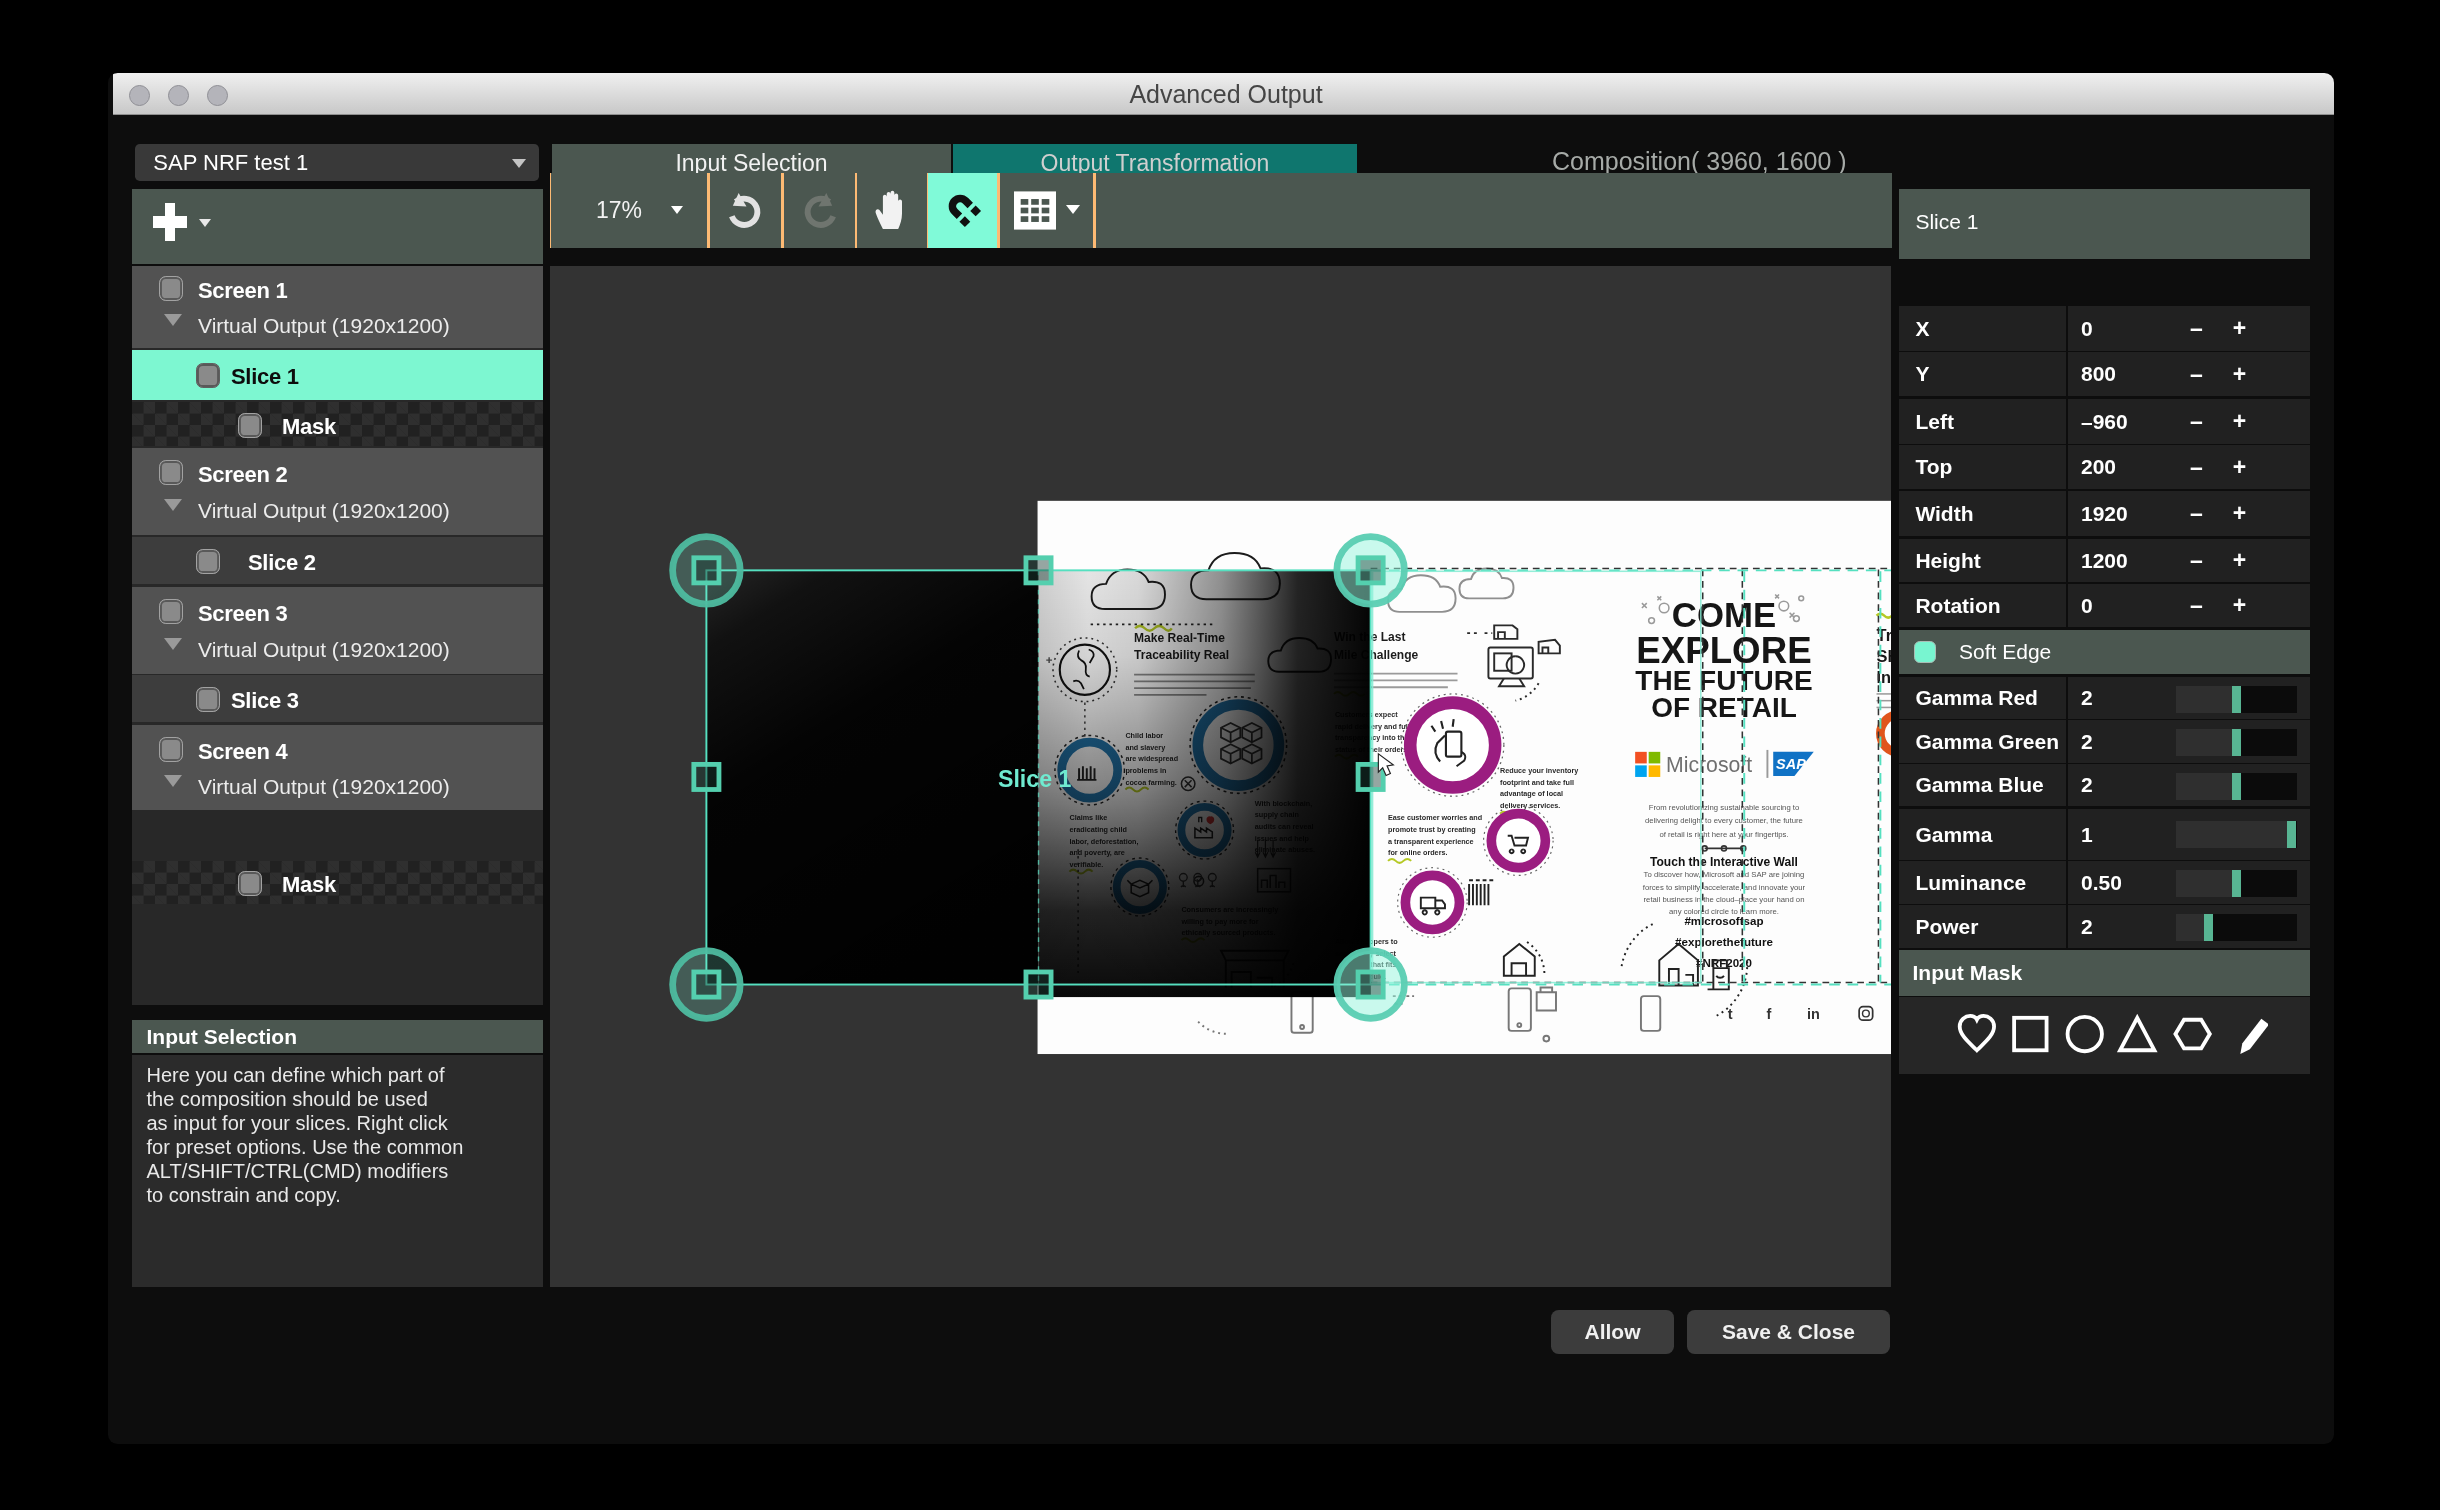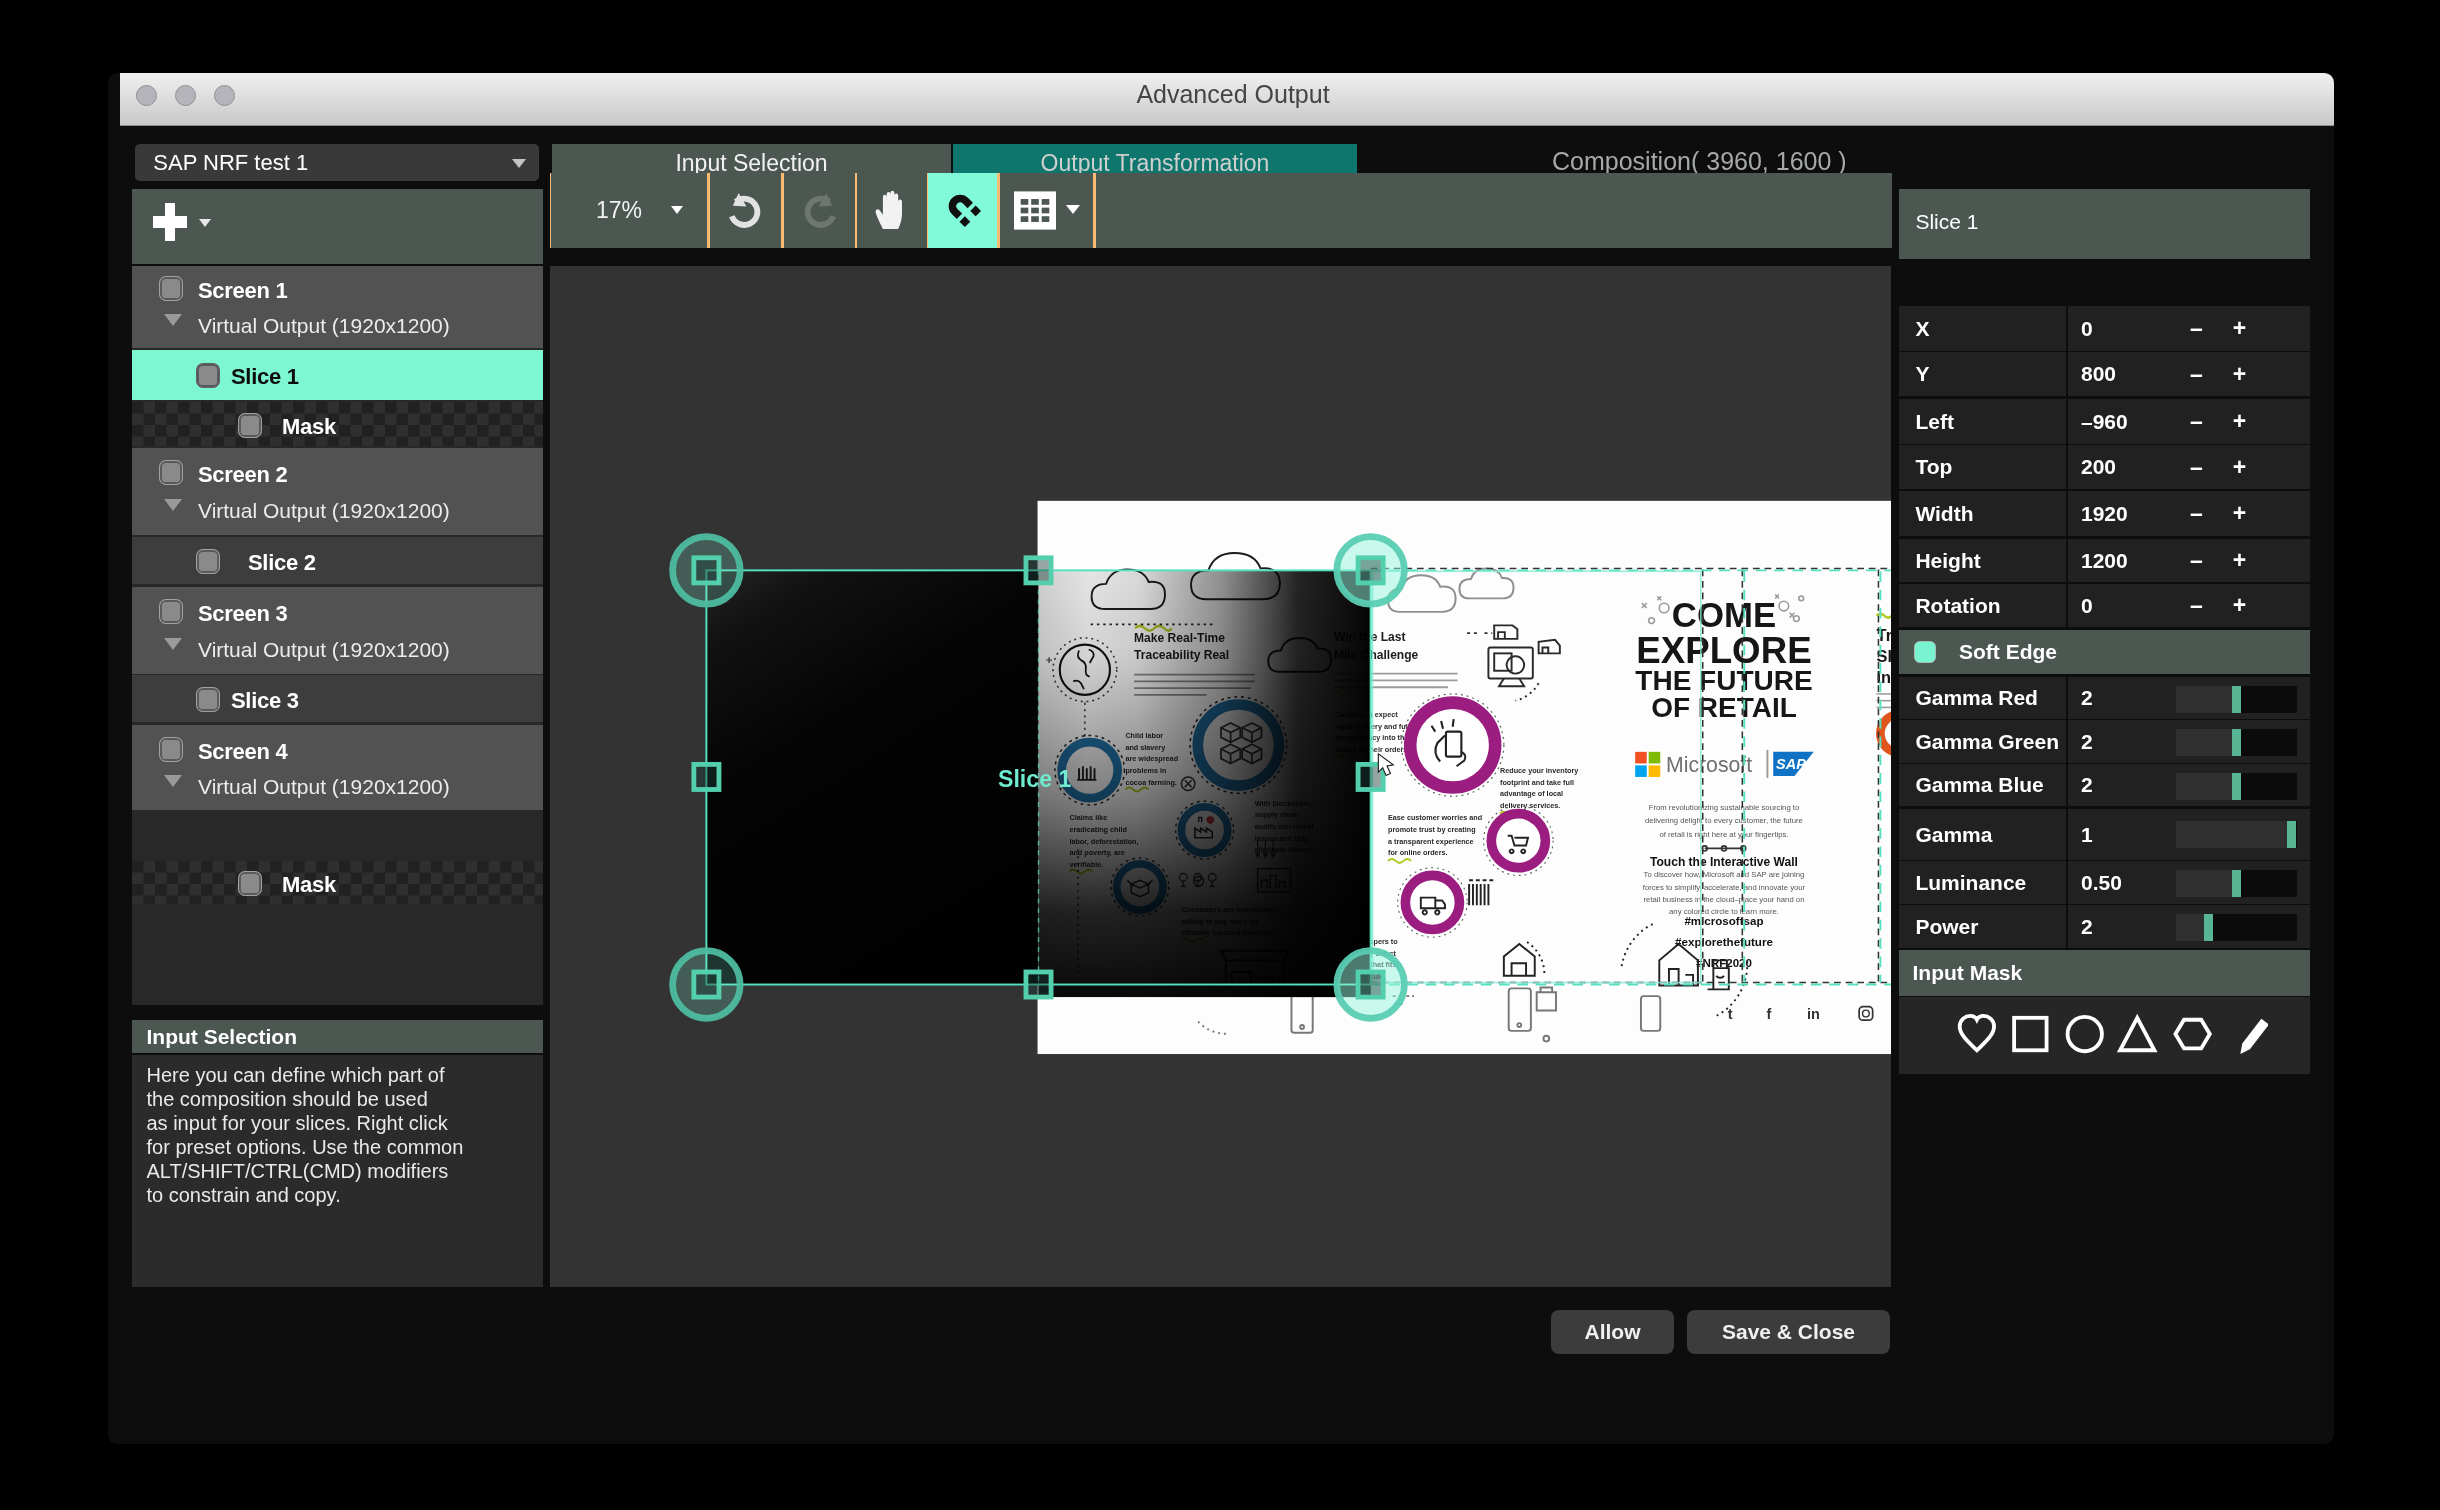--- a/index.html
+++ b/index.html
@@ -1,19 +1,19 @@
 <!DOCTYPE html>
 <html><head><meta charset="utf-8">
 <style>
 *{margin:0;padding:0;box-sizing:border-box}
 html,body{width:2441px;height:1510px;background:#000;overflow:hidden}
 body{font-family:"Liberation Sans",sans-serif;position:relative}
 .abs{position:absolute}
 #win{position:absolute;left:108px;top:73px;width:2226px;height:1371px;background:#0d0d0d;border-radius:9.7px;overflow:hidden}
-#titlebar{position:absolute;left:12px;top:0;width:100%;height:53px;background:linear-gradient(#f0f0f0,#c8c8c8);border-bottom:1px solid #8e8e8e}
+#titlebar{position:absolute;left:5px;top:0;width:100%;height:42px;background:linear-gradient(#f0f0f0,#c8c8c8);border-bottom:1px solid #8e8e8e}
 .tl{position:absolute;top:11.6px;width:21px;height:21px;border-radius:50%;background:#b4b4ba;border:1px solid #8f8f95}
 #title{position:absolute;top:0;left:0;width:100%;height:42px;text-align:center;line-height:42px;font-size:25px;color:#454545}
 .darr{width:0;height:0;border-left:8.7px solid transparent;border-right:8.7px solid transparent;border-top:10.6px solid #cfcfcf;position:absolute}
 .t1{font-weight:bold;font-size:22px;color:#fff;position:absolute;white-space:nowrap;letter-spacing:-0.3px}
 .t2{font-size:21px;color:#ececec;position:absolute;white-space:nowrap}
 .cb{position:absolute;width:24px;height:25px;border-radius:6.8px;background:#8a8a8a;border:1.9px solid #a2a2a2;box-shadow:inset 0 0 0 1.9px #595959}
 .tri{width:0;height:0;border-left:9.7px solid transparent;border-right:9.7px solid transparent;border-top:12.6px solid #9a9a9a;position:absolute}
 .trow{position:absolute;left:0;width:411px}
 .screen{background:#525252}
 .slicerow{background:#3d3d3d}
@@ -524,21 +524,21 @@
       </div>
   <div class="rrow" style="top:395px;height:43px">
         <div class="rlab">Rotation</div>
         <div class="rsep"></div>
         <div class="rval">0</div>
         <div class="mm" style="left:278px">–</div>
         <div class="mm" style="left:321px">+</div>
       </div>
   <div class="abs sage" style="left:0;top:441px;width:411px;height:44px">
     <div class="abs" style="left:14.5px;top:10.6px;width:22px;height:22px;border-radius:5.8px;background:#78f5d0;border:1.9px solid #a9bdb5"></div>
-    <div class="abs" style="left:60px;top:0;height:44px;line-height:44px;color:#fff;font-weight:bold;font-size:21px">Soft Edge</div>
+    <div class="abs" style="left:60px;top:0;height:44px;line-height:44px;color:#fff;font-weight:normal;font-size:21px">Soft Edge</div>
   </div>
   <div class="rrow" style="top:488px;height:42px">
         <div class="rlab">Gamma Red</div>
         <div class="rsep"></div>
         <div class="rval">2</div>
         <div class="slider">
           <div class="sfill" style="width:56px"></div>
           <div class="shandle" style="left:56px"></div>
         </div>
       </div>

